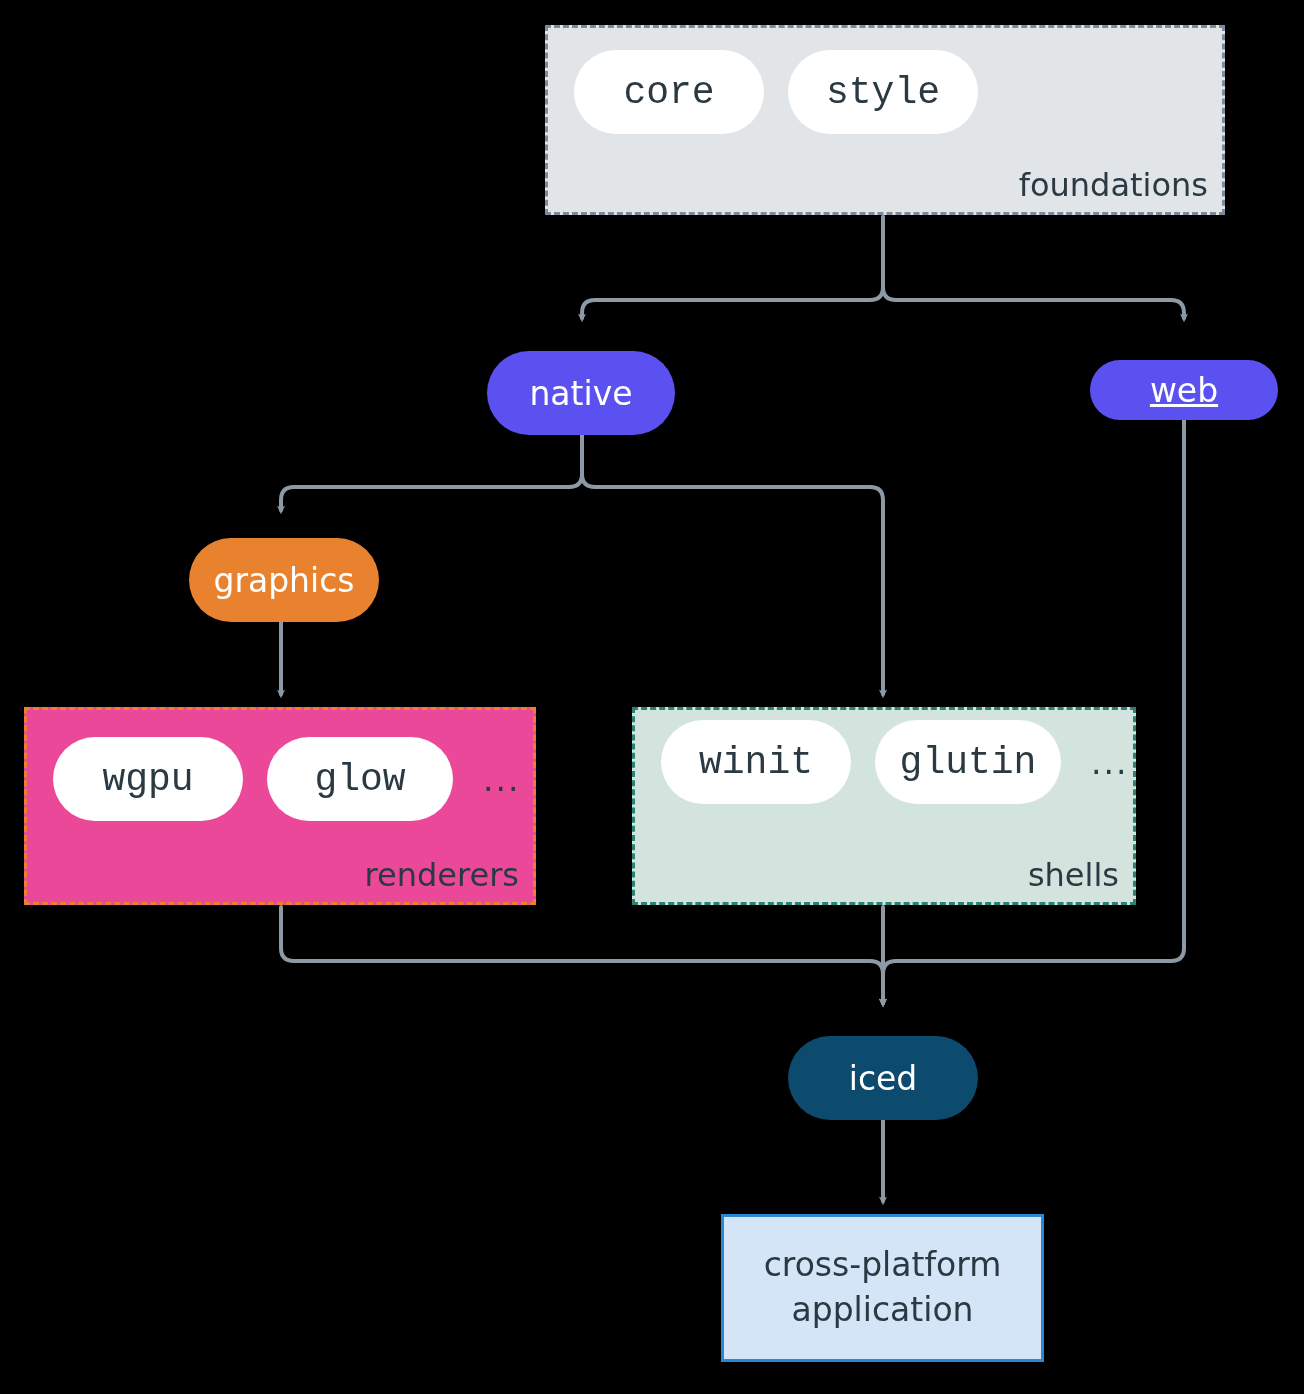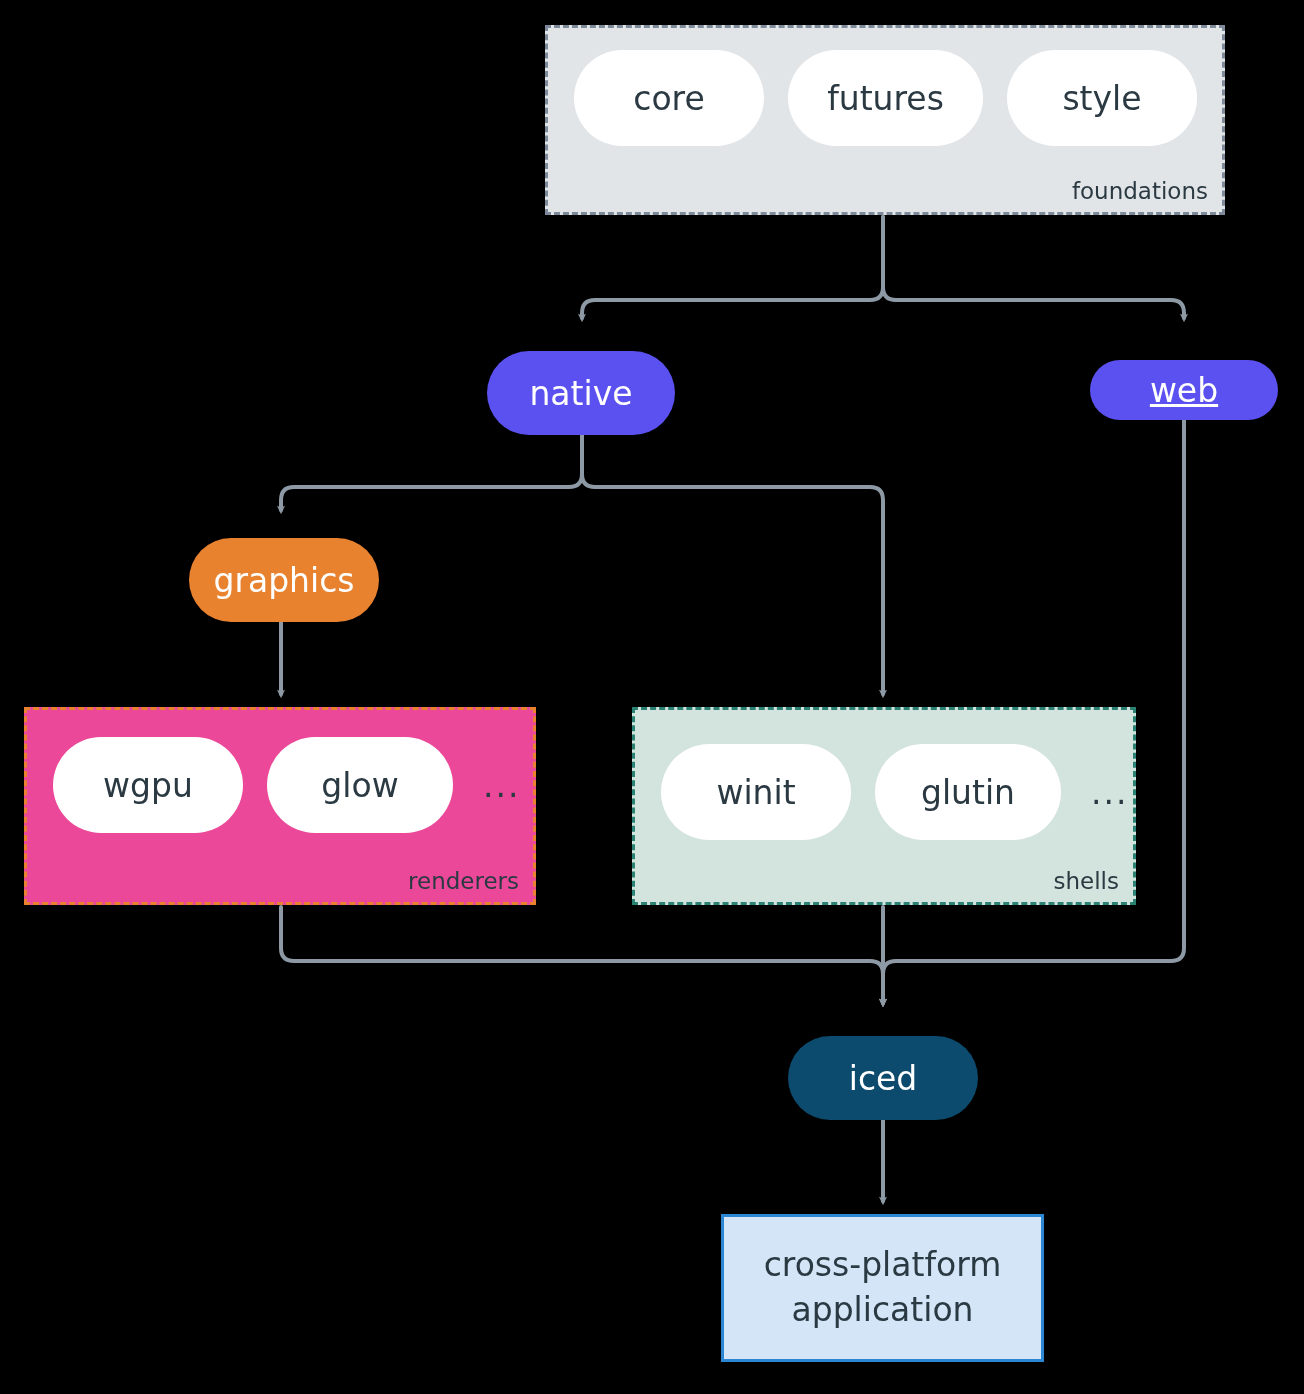--- a/index.html
+++ b/index.html
@@ -25,40 +25,41 @@
   .group-box {
     position: absolute;
     box-sizing: border-box;
     border-style: dashed;
     border-width: 3px;
   }
   .group-label {
     position: absolute;
     right: 14px;
     bottom: 8px;
-    font-size: 23px;
+    font-size: 32px;
     color: #2B3A42;
     white-space: nowrap;
   }
   .pill-row {
     position: absolute;
     display: flex;
     align-items: center;
     gap: 24px;
   }
   .pill-white {
     background: #FFFFFF;
     border-radius: 48px;
-    height: 96px;
+    height: 84px;
     display: flex;
     align-items: center;
     justify-content: center;
-    font-size: 33px;
+    font-size: 38px;
     color: #2B3A42;
     box-sizing: border-box;
+    font-family: Liberation Mono, monospace;
   }
   .ellipsis {
     font-size: 33px;
     color: #2B3A42;
     letter-spacing: 2px;
     padding-left: 6px;
   }
   .node-pill {
     position: absolute;
     box-sizing: border-box;
@@ -115,23 +116,20 @@
 
       <path d="M 883,1102 L 883,1201" marker-end="url(#arrowhead)"></path>
     </g>
   </svg>
 
   <div class="group-box" style="left:545px; top:25px; width:680px; height:190px; background:#E1E5E8; border-color:#7E8A99;">
     <div class="pill-row" style="left:26px; top:22px;">
       <div class="pill-white" style="width:190px;">
         <span>core</span>
       </div>
-      <div class="pill-white" style="width:195px;">
-        <span>futures</span>
-      </div>
       <div class="pill-white" style="width:190px;">
         <span>style</span>
       </div>
     </div>
     <div class="group-label">foundations</div>
   </div>
 
   <div class="group-box" style="left:24px; top:707px; width:512px; height:198px; background:#ec4899; border-color:#E8822F;">
     <div class="pill-row" style="left:26px; top:27px;">
       <div class="pill-white" style="width:190px;">
@@ -139,21 +137,21 @@
       </div>
       <div class="pill-white" style="width:186px;">
         <span>glow</span>
       </div>
       <span class="ellipsis">...</span>
     </div>
     <div class="group-label">renderers</div>
   </div>
 
   <div class="group-box" style="left:632px; top:707px; width:504px; height:198px; background:#D3E3DE; border-color:#2B8273;">
-    <div class="pill-row" style="left:26px; top:34px;">
+    <div class="pill-row" style="left:26px; top:10px;">
       <div class="pill-white" style="width:190px;">
         <span>winit</span>
       </div>
       <div class="pill-white" style="width:186px;">
         <span>glutin</span>
       </div>
       <span class="ellipsis">...</span>
     </div>
     <div class="group-label">shells</div>
   </div>

